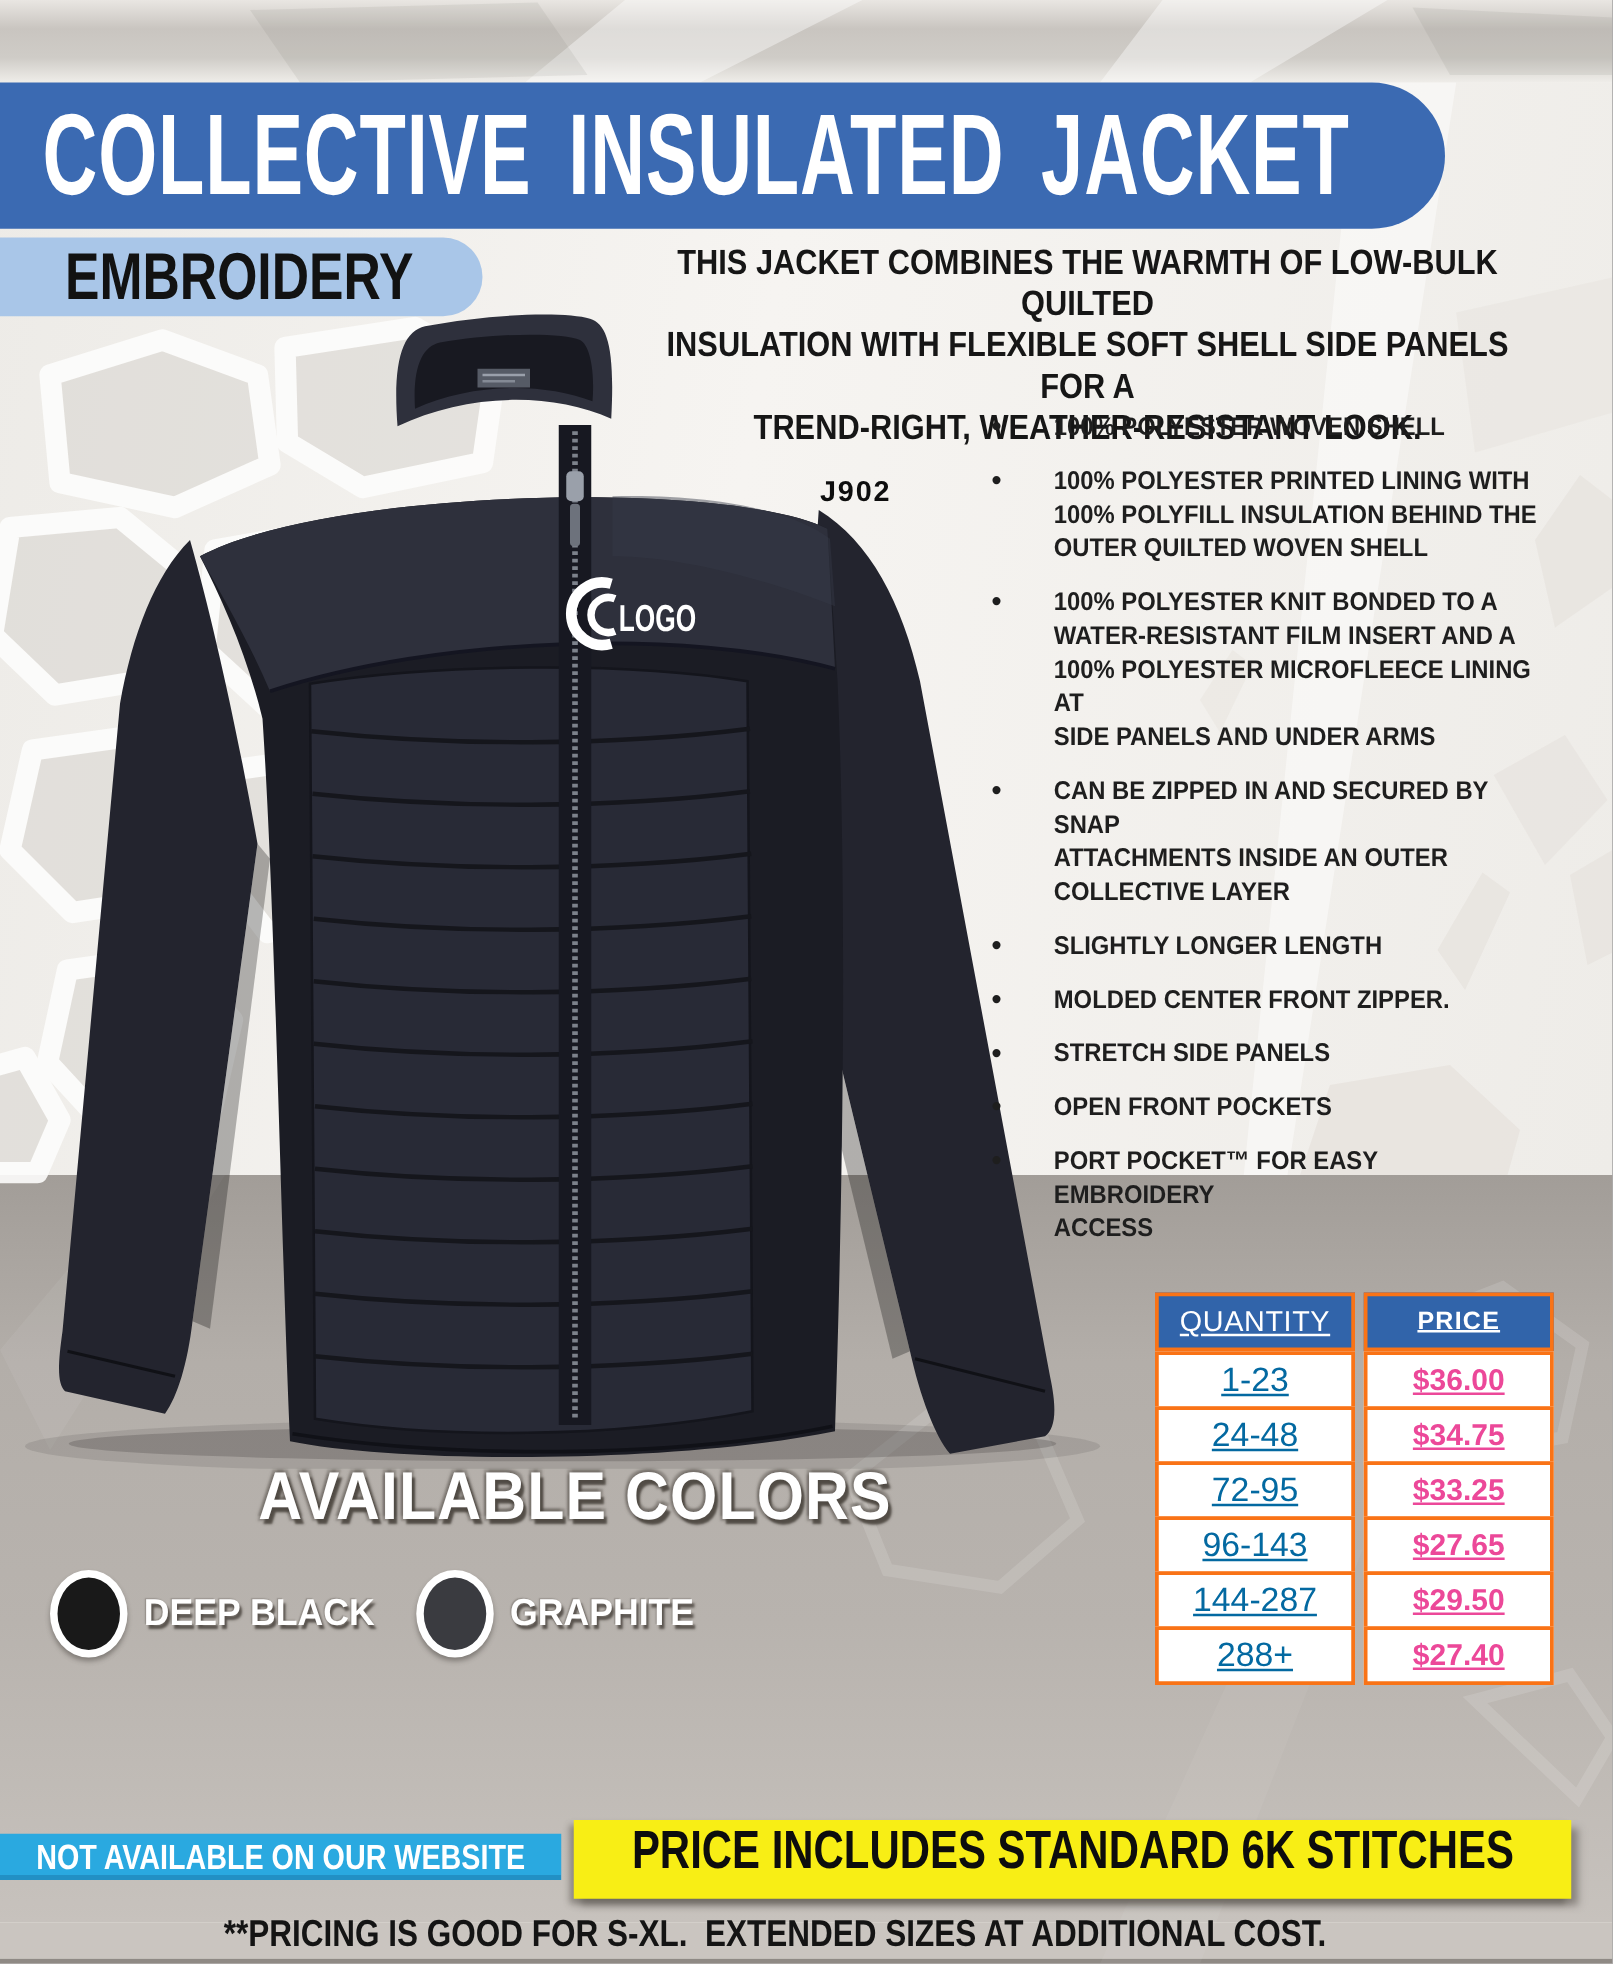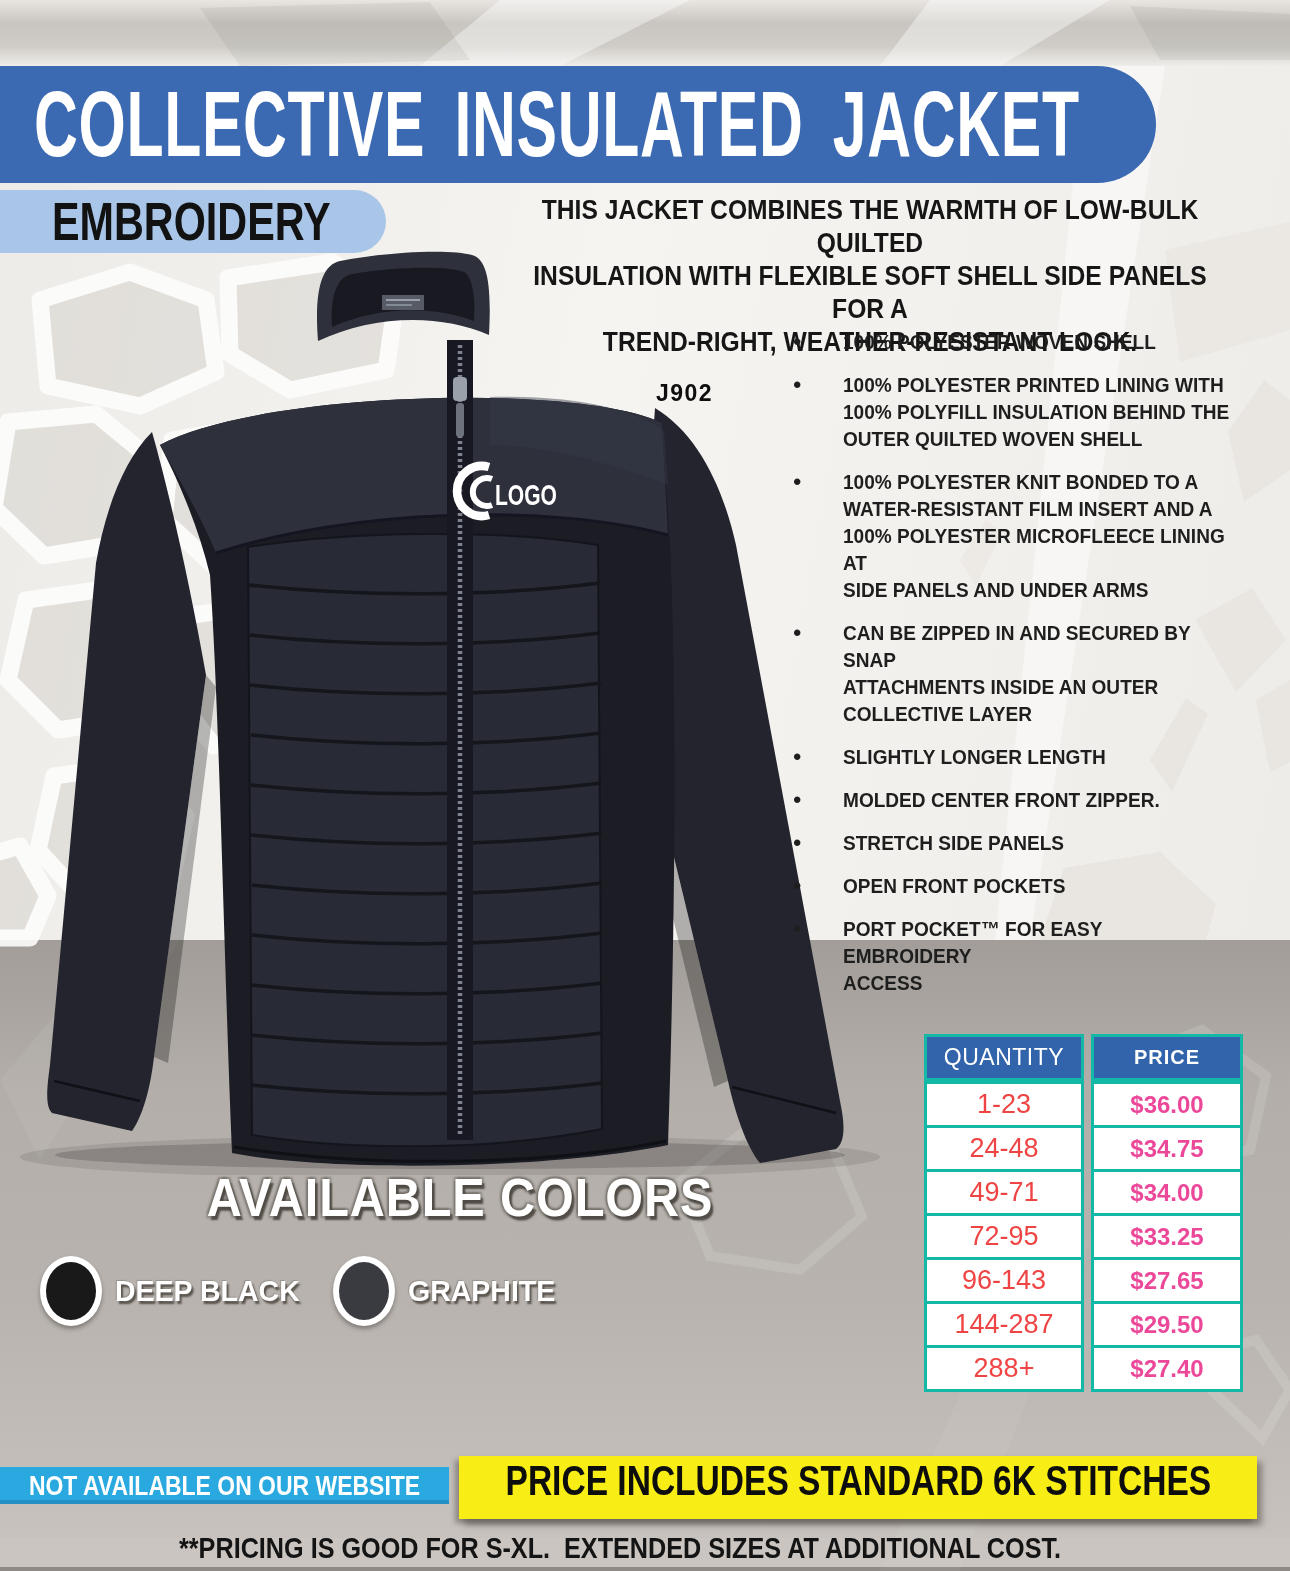--- a/index.html
+++ b/index.html
@@ -42,26 +42,26 @@
   .feature-text{font-weight:bold;font-size:20.5px;line-height:27px;color:#1e1e1e;
     white-space:pre-line;width:460px;transform:scaleX(.93);transform-origin:0 0;}
 
   
   .jacket{position:absolute;left:20px;top:245px;width:890px;height:930px;}
 
   
   .price-table{position:absolute;left:924px;top:1034px;}
   .pt-row{display:grid;grid-template-columns:160px 152px;column-gap:7px;}
   .pt-row + .pt-row{margin-top:-3px;}
-  .pt-cell{border:3px solid #14b8a6;height:47px;box-sizing:border-box;background:#fff;
-    display:flex;align-items:center;justify-content:center;}
+  .pt-cell{border:3px solid #f97316;height:47px;box-sizing:border-box;background:#fff;
+    display:flex;align-items:center;justify-content:center;text-decoration:underline;}
   .pt-head{background:var(--table-header-blue,#3164aa);color:#fff;}
   .pt-qty-h{font-size:23px;font-weight:400;letter-spacing:.5px;}
   .pt-price-h{font-size:20px;font-weight:bold;letter-spacing:1px;}
-  .pt-qty{font-size:27px;color:#ef4444;}
+  .pt-qty{font-size:27px;color:#0369a1;}
   .pt-price{font-size:24px;font-weight:bold;color:#ec4899;}
 
   
   .colors-heading{position:absolute;left:150px;top:1166px;width:620px;text-align:center;
     font-size:54px;font-weight:bold;color:#fff;letter-spacing:1px;white-space:nowrap;
     transform:scaleX(.9);transform-origin:50% 0;
     text-shadow:3px 4px 2px rgba(72,66,60,.9),-2px -2px 2px rgba(72,66,60,.35),
       2px -2px 2px rgba(72,66,60,.35),-2px 2px 2px rgba(72,66,60,.35);}
   .swatches{position:absolute;left:40px;top:1256px;display:flex;align-items:flex-start;}
   .swatch-item{display:flex;align-items:center;margin-right:24px;}
@@ -271,24 +271,20 @@
         <div class="pt-row">
           <div class="pt-cell pt-qty">1-23</div>
           <div class="pt-cell pt-price">$36.00</div>
         </div>
 
         <div class="pt-row">
           <div class="pt-cell pt-qty">24-48</div>
           <div class="pt-cell pt-price">$34.75</div>
         </div>
 
-        <div class="pt-row">
-          <div class="pt-cell pt-qty">49-71</div>
-          <div class="pt-cell pt-price">$34.00</div>
-        </div>
 
         <div class="pt-row">
           <div class="pt-cell pt-qty">72-95</div>
           <div class="pt-cell pt-price">$33.25</div>
         </div>
 
         <div class="pt-row">
           <div class="pt-cell pt-qty">96-143</div>
           <div class="pt-cell pt-price">$27.65</div>
         </div>

